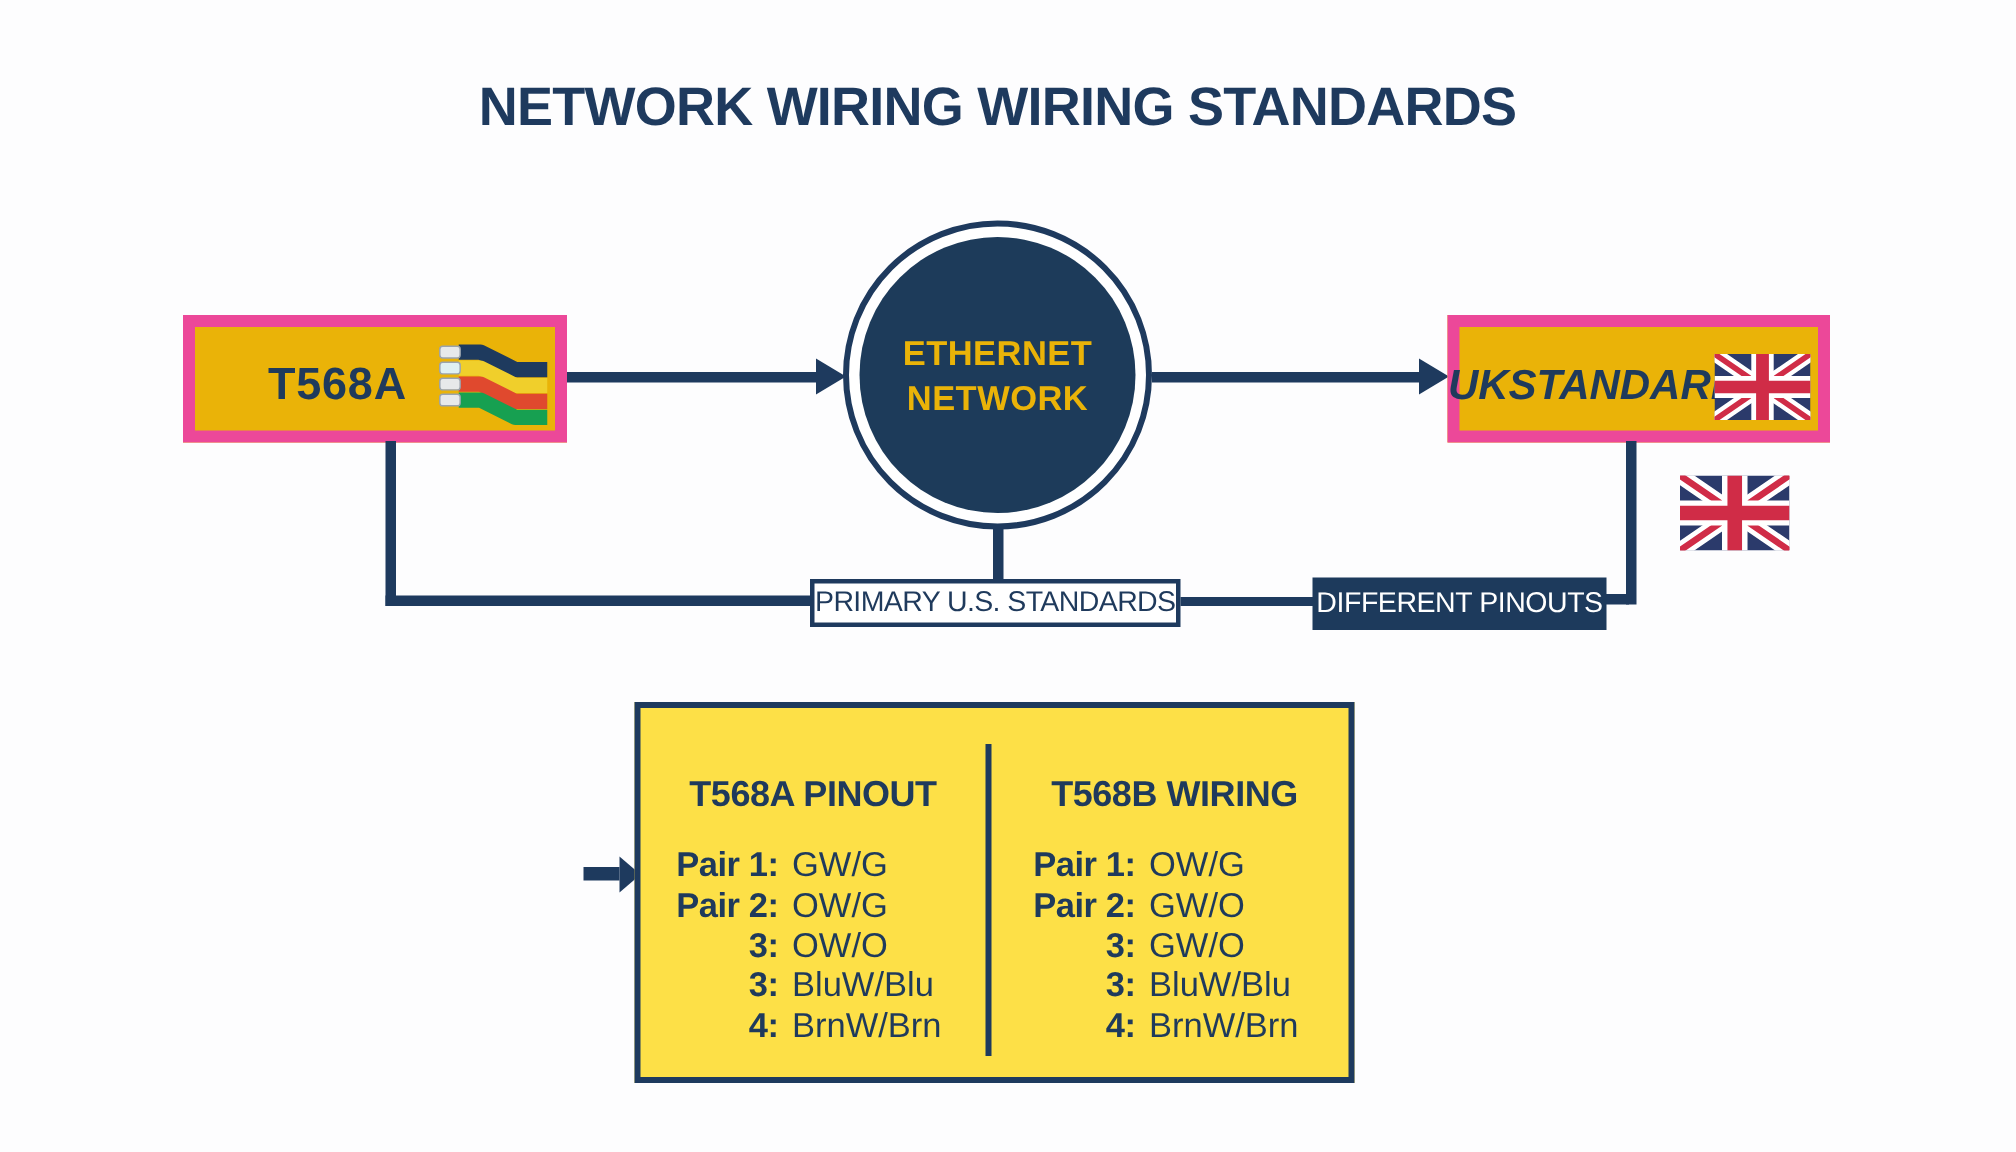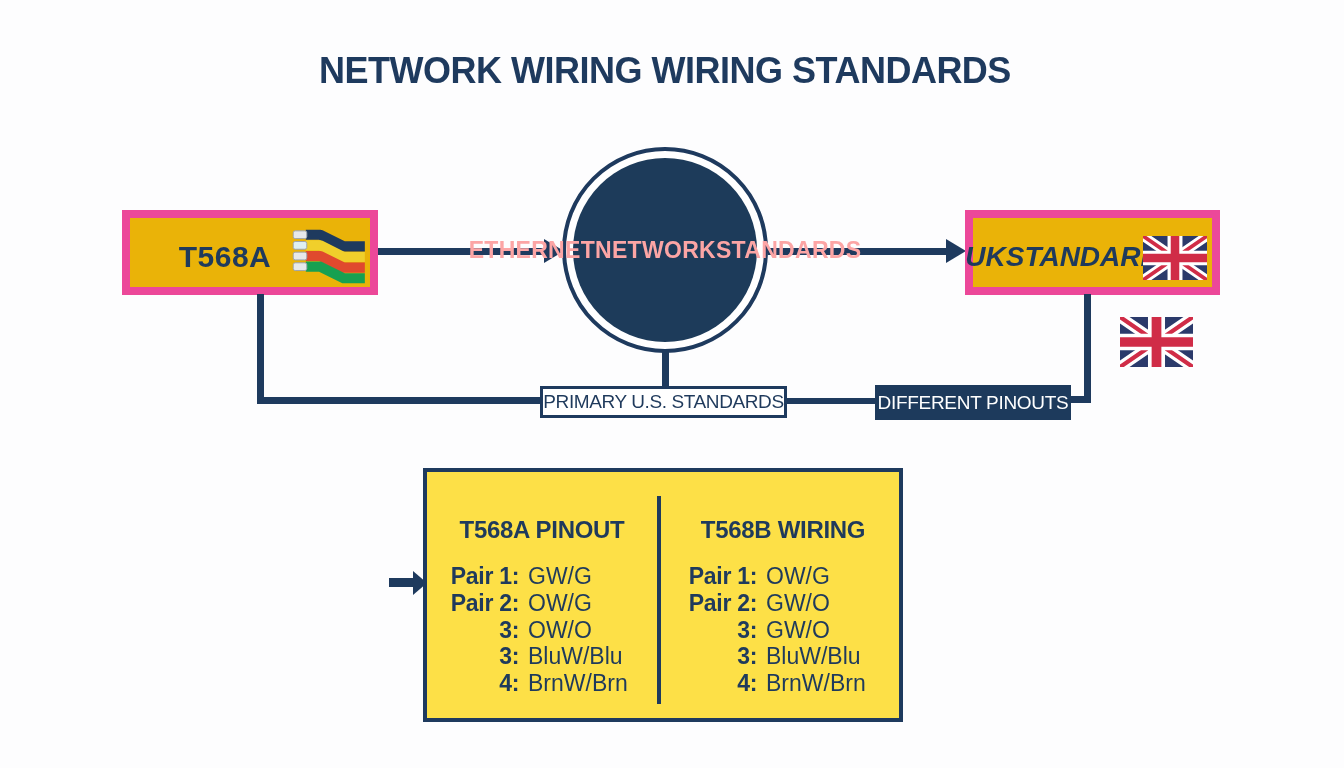--- a/index.html
+++ b/index.html
@@ -15,22 +15,22 @@
   #t568a-box { left:122px; top:210px; width:256px; height:85px; }
   #t568a-label { position:absolute; left:0; top:0; width:190px; height:77px;
                  display:flex; align-items:center; justify-content:center;
                  font-size:30px; font-weight:bold; letter-spacing:0.5px; }
   #wire-icon { position:absolute; left:160px; top:9px; width:80px; height:60px; }
 
   #circle-outer { position:absolute; left:562px; top:147px; width:206px; height:206px;
                   border-radius:50%; background:#fff; border:4px solid #1e3a5e;
                   display:flex; align-items:center; justify-content:center; }
   #circle-inner { width:184px; height:184px; border-radius:50%; background:#1d3b5a;
-                  display:flex; flex-direction:row; align-items:center; justify-content:center;
-                  color:#fca5a5; font-weight:bold; font-size:23px; line-height:30px; letter-spacing:0.3px; }
+                  display:flex; flex-direction:column; align-items:center; justify-content:center;
+                  color:#eab308; font-weight:bold; font-size:23px; line-height:30px; letter-spacing:0.3px; }
 
   #uk-box { left:965px; top:210px; width:255px; height:85px; }
   #uk-label { position:absolute; left:0; top:0; width:180px; height:77px;
               display:flex; flex-direction:row; align-items:center; justify-content:center;
               font-size:28px; font-weight:bold; line-height:28px;font-style:italic; }
   #uk-flag-1 { position:absolute; left:170px; top:18px; width:64px; height:44px; }
   #uk-flag-2 { position:absolute; left:1120px; top:317px; width:73px; height:50px; }
 
   
   .conn { position:absolute; background:#1e3a5e; }
@@ -103,21 +103,20 @@
 
   <div class="conn" id="arrow1-shaft"></div>
   <div id="arrow1-head"></div>
   <div class="conn" id="arrow2-shaft"></div>
   <div id="arrow2-head"></div>
 
   <div id="circle-outer">
     <div id="circle-inner">
       <span>ETHERNET</span>
       <span>NETWORK</span>
-      <span>STANDARDS</span>
     </div>
   </div>
 
   <div class="node-box" id="uk-box">
     <div id="uk-label">
       <span>UK</span>
       <span>STANDARD</span>
     </div>
     <svg id="uk-flag-1" viewBox="0 0 60 42" preserveAspectRatio="none">
       <rect width="60" height="42" fill="#2b3a6b"></rect>

